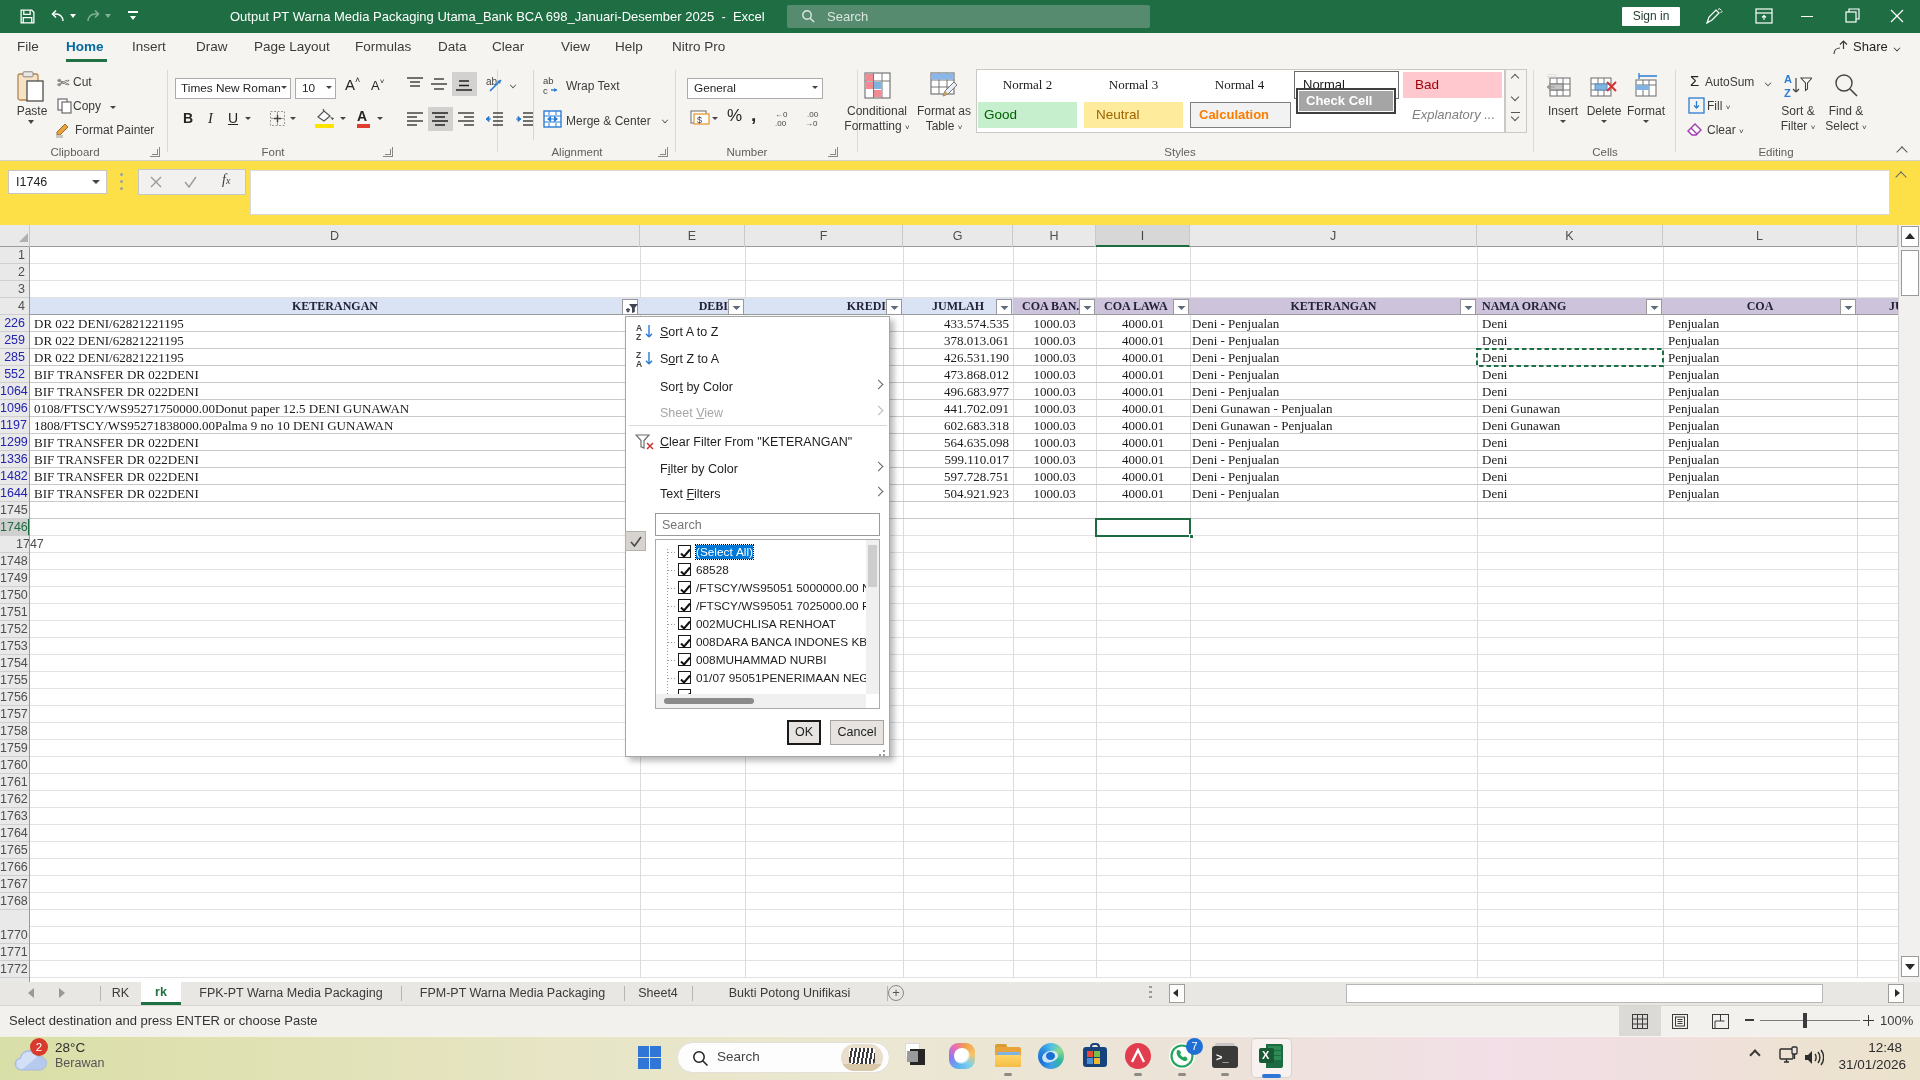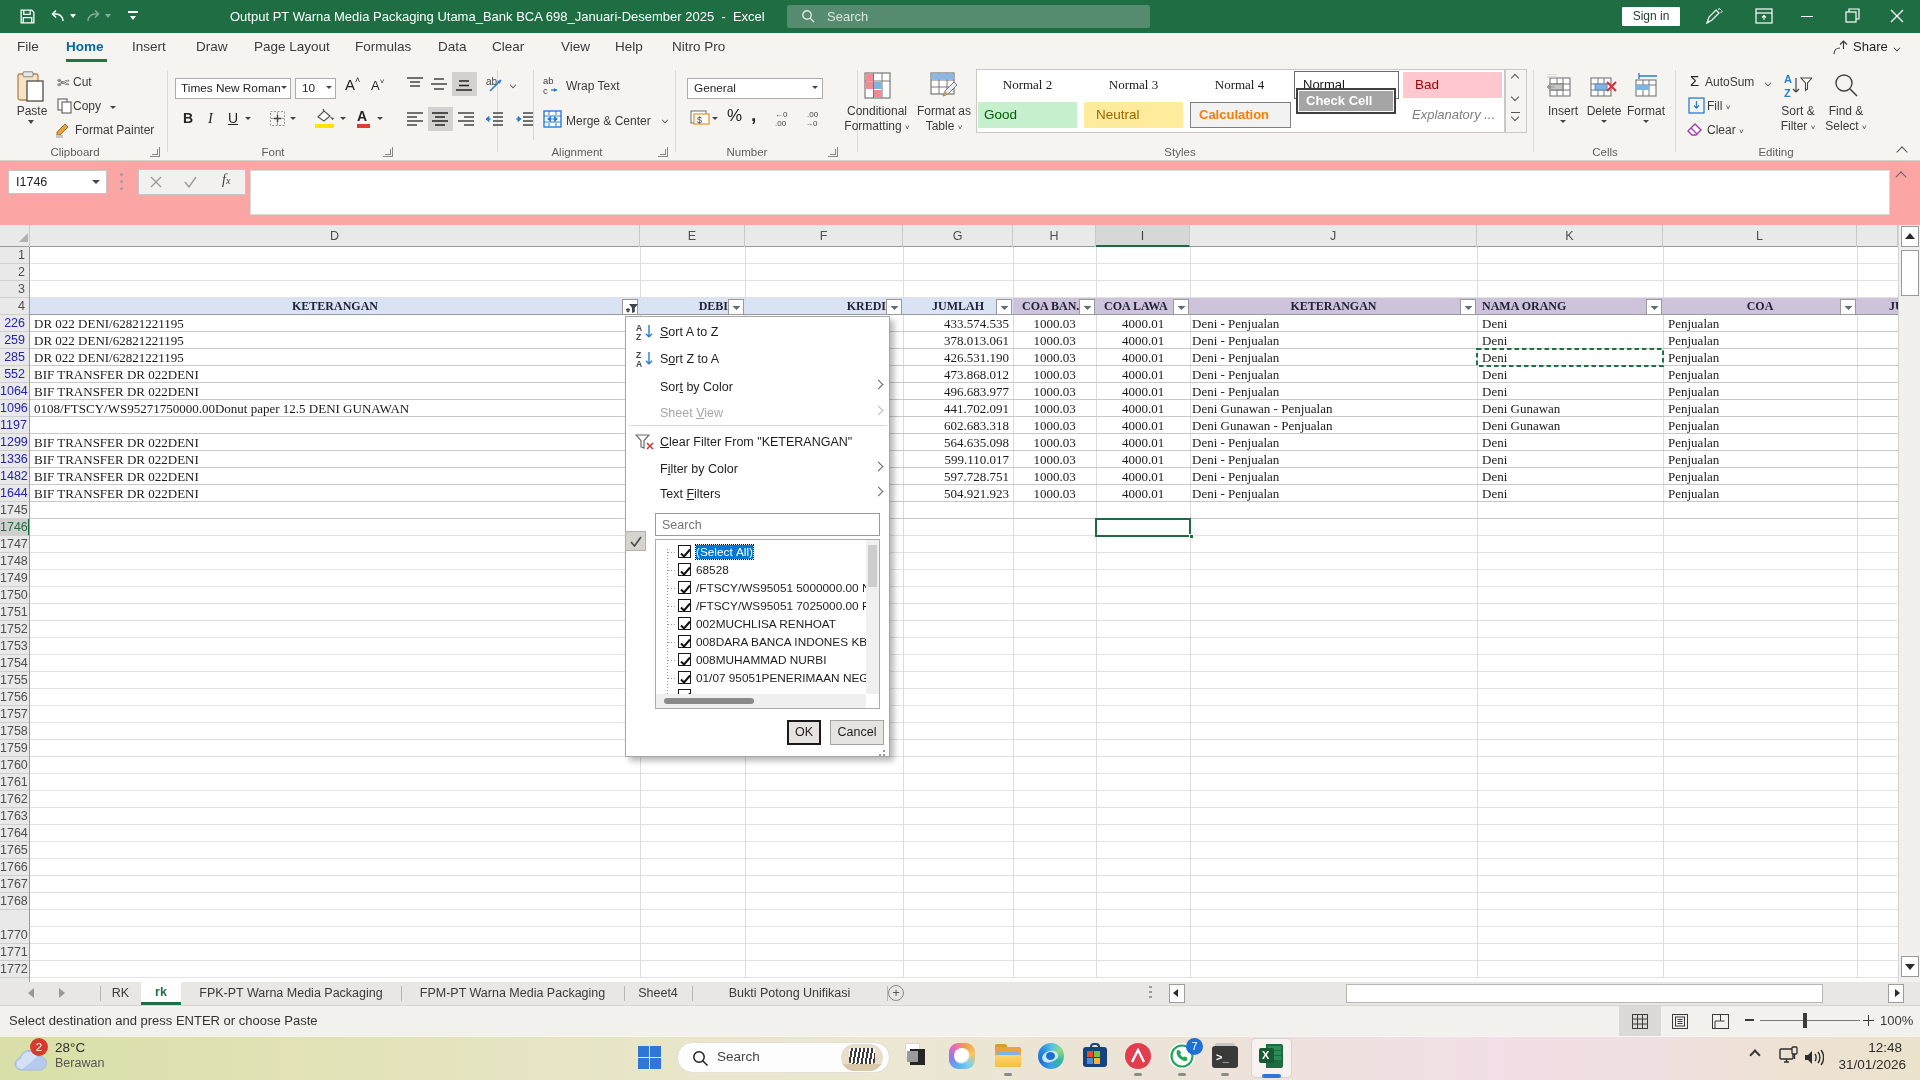--- a/index.html
+++ b/index.html
@@ -11,21 +11,21 @@
   #titlebar { left:0; top:0; width:1920px; height:33px; background:#1f6e43; color:#fff; }
   
   #menurow { left:0; top:33px; width:1920px; height:29px; background:#f6f4f1; font-size:13.5px; color:#3b3b3b; }
   
   #ribbon { left:0; top:62px; width:1920px; height:99px; background:#f6f4f1; border-bottom:1px solid #d4d1cc; font-size:12px; color:#3b3b3b; }
   .gsep { position:absolute; top:8px; height:82px; width:1px; background:#dcd9d4; }
   .glabel { position:absolute; top:84px; width:120px; text-align:center; font-size:11.5px; color:#605e5c; }
   .launch { position:absolute; top:85px; width:10px; height:10px; border-left:1px solid #8a8886; border-top:1px solid #8a8886; transform:rotate(180deg); }
   .launch:after { content:""; position:absolute; left:1px; top:1px; width:5px; height:5px; border-left:1px solid #8a8886; border-top:1px solid #8a8886; }
   
-  #fbar { left:0; top:161px; width:1920px; height:64px; background:#fca5a5; }
+  #fbar { left:0; top:161px; width:1920px; height:64px; background:#fde047; }
   
   #grid { left:0; top:225px; width:1920px; height:757px; background:#fff; }
   .colhdr { position:absolute; top:0; height:22px; line-height:22px; text-align:center; font-size:12.5px; color:#4e4e4e; border-right:1px solid #c9c9c9; }
   .rowhdr { position:absolute; left:0; width:30px; height:17px; line-height:17px; text-align:right; padding-right:5px; font-size:12.5px; color:#4e4e4e; border-bottom:1px solid #cfcfcf; background:#e9e9e9; }
   .vline { position:absolute; width:1px; background:#dcdcdc; }
   .cell { position:absolute; height:17px; line-height:17px; font-size:13px; color:#1a1a1a; white-space:nowrap; overflow:hidden; font-family:"Liberation Serif", serif; }
   .h4 { position:absolute; top:73px; height:17px; line-height:17px; font-size:12px; font-weight:bold; color:#22223a; font-family:"Liberation Serif", serif; white-space:nowrap; overflow:hidden; }
   .fbtn { position:absolute; width:16px; height:16px; background:#fff; border:1px solid #9a9a9a; }
   .fbtn svg { position:absolute; left:2px; top:3px; }
   
@@ -402,21 +402,21 @@
 <div class="rowhdr" style="top:141px;color:#2323ae;">552</div>
 <div class="rowhdr" style="top:158px;color:#2323ae;">1064</div>
 <div class="rowhdr" style="top:175px;color:#2323ae;">1096</div>
 <div class="rowhdr" style="top:192px;color:#2323ae;">1197</div>
 <div class="rowhdr" style="top:209px;color:#2323ae;">1299</div>
 <div class="rowhdr" style="top:226px;color:#2323ae;">1336</div>
 <div class="rowhdr" style="top:243px;color:#2323ae;">1482</div>
 <div class="rowhdr" style="top:260px;color:#2323ae;">1644</div>
 <div class="rowhdr" style="top:277px;">1745</div>
 <div class="rowhdr" style="top:294px;background:#cfcfcf;color:#1e6b41;border-right:2px solid #1e6b41;padding-right:3px;">1746</div>
-<div class="rowhdr" style="top:311px;">1747</div>
+<div class="rowhdr" style="top:311px;padding-left:16px;">1747</div>
 <div class="rowhdr" style="top:328px;">1748</div>
 <div class="rowhdr" style="top:345px;">1749</div>
 <div class="rowhdr" style="top:362px;">1750</div>
 <div class="rowhdr" style="top:379px;">1751</div>
 <div class="rowhdr" style="top:396px;">1752</div>
 <div class="rowhdr" style="top:413px;">1753</div>
 <div class="rowhdr" style="top:430px;">1754</div>
 <div class="rowhdr" style="top:447px;">1755</div>
 <div class="rowhdr" style="top:464px;">1756</div>
 <div class="rowhdr" style="top:481px;">1757</div>
@@ -551,20 +551,21 @@
 <div class="cell" style="left:1192px;top:158px;width:283px">Deni - Penjualan</div>
 <div class="cell" style="left:1482px;top:158px;width:179px">Deni</div>
 <div class="cell" style="left:1668px;top:158px;width:187px">Penjualan</div>
 <div class="cell" style="left:34px;top:175px;width:588px">0108/FTSCY/WS95271750000.00Donut paper 12.5 DENI GUNAWAN</div>
 <div class="cell" style="left:903px;top:175px;width:106px;text-align:right">441.702.091</div>
 <div class="cell" style="left:1013px;top:175px;width:83px;text-align:center">1000.03</div>
 <div class="cell" style="left:1096px;top:175px;width:94px;text-align:center">4000.01</div>
 <div class="cell" style="left:1192px;top:175px;width:283px">Deni Gunawan - Penjualan</div>
 <div class="cell" style="left:1482px;top:175px;width:179px">Deni Gunawan</div>
 <div class="cell" style="left:1668px;top:175px;width:187px">Penjualan</div>
+<div class="cell" style="left:34px;top:192px;width:588px">1808/FTSCY/WS95271838000.00Palma 9 no 10 DENI GUNAWAN</div>
 <div class="cell" style="left:903px;top:192px;width:106px;text-align:right">602.683.318</div>
 <div class="cell" style="left:1013px;top:192px;width:83px;text-align:center">1000.03</div>
 <div class="cell" style="left:1096px;top:192px;width:94px;text-align:center">4000.01</div>
 <div class="cell" style="left:1192px;top:192px;width:283px">Deni Gunawan - Penjualan</div>
 <div class="cell" style="left:1482px;top:192px;width:179px">Deni Gunawan</div>
 <div class="cell" style="left:1668px;top:192px;width:187px">Penjualan</div>
 <div class="cell" style="left:34px;top:209px;width:588px">BIF TRANSFER DR 022DENI</div>
 <div class="cell" style="left:903px;top:209px;width:106px;text-align:right">564.635.098</div>
 <div class="cell" style="left:1013px;top:209px;width:83px;text-align:center">1000.03</div>
 <div class="cell" style="left:1096px;top:209px;width:94px;text-align:center">4000.01</div>

